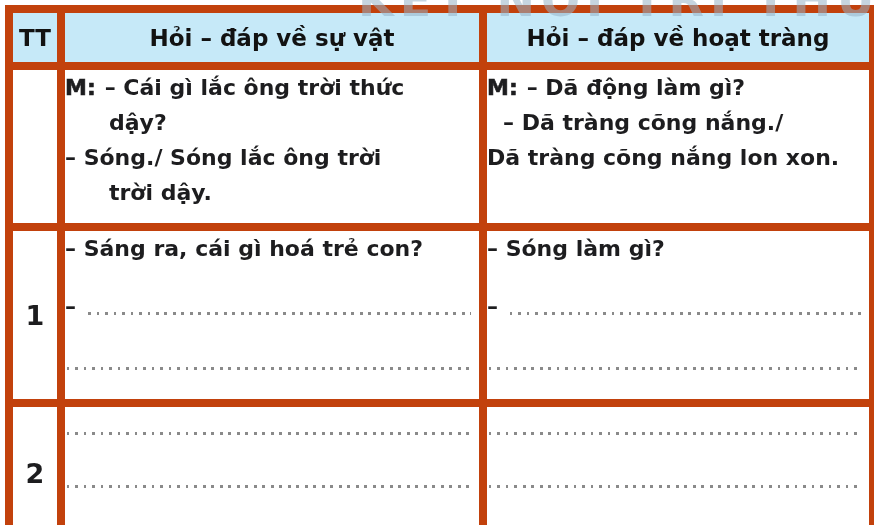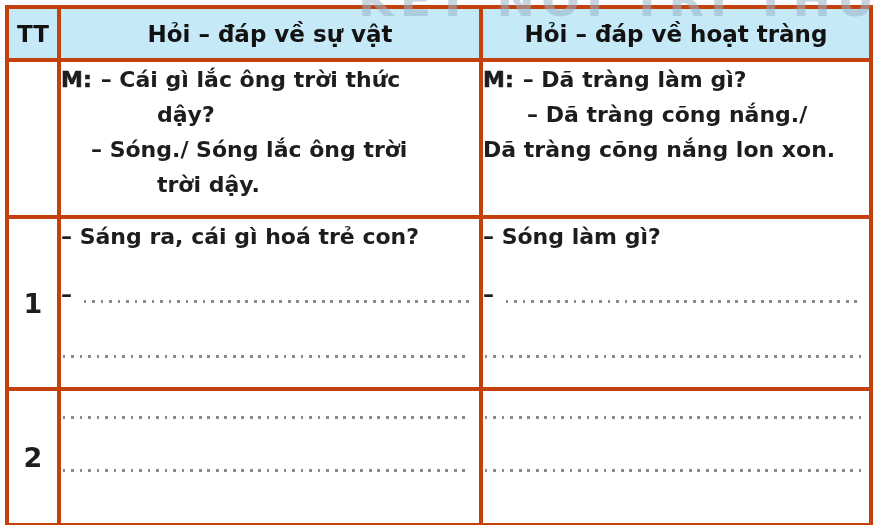--- a/index.html
+++ b/index.html
@@ -14,21 +14,21 @@
     position:absolute; inset:0; z-index:5; pointer-events:none;
     font-weight:bold; color:rgba(151,178,199,0.55);
   }
   .wm-line1 { position:absolute; left:358px; top:-27px; font-size:46px; letter-spacing:6px; white-space:nowrap; }
   .wm-line2 { position:absolute; left:248px; top:40px;  font-size:46px; letter-spacing:6px; white-space:nowrap; }
 
   table.qa {
     position:absolute; left:5px; top:5px; width:864px;
     border-collapse:collapse; table-layout:fixed;
   }
-  .qa th, .qa td { border:4px solid #c2410c; padding:0; }
+  .qa th, .qa td { border:8px solid #c2410c; padding:0; }
   .col-tt { width:52px; } .col-sv { width:422px; } .col-hd { width:390px; }
 
   .qa thead th {
     background:#c6e9f8; height:49px;
     font-size:23px; color:#121212; text-align:center; font-weight:bold;
   }
   tr.row-example td { height:153px; }
   tr.row-1 td { height:168px; }
   tr.row-2 td { height:132px; }
 
@@ -39,23 +39,23 @@
   }
 
   .z { position:relative; z-index:10; }
 
   .line {
     position:relative; z-index:10;
     font-weight:bold; font-size:22px; line-height:35px;
     color:#1d1d1f; white-space:nowrap;
   }
   .m-label { margin-right:9px; -webkit-text-stroke:0.6px #1d1d1f; }
-  .indent-deep  { padding-left:96px; }
-  .indent-dash  { padding-left:30px; }
-  .indent-dash2 { padding-left:44px; }
+  .indent-deep  { padding-left:44px; }
+  .indent-dash  { }
+  .indent-dash2 { padding-left:16px; }
 
   .answer-line {
     position:relative; z-index:10;
     display:flex; align-items:flex-end; height:35px;
   }
   .answer-line .dash {
     font-weight:bold; font-size:22px; line-height:35px; color:#1d1d1f;
   }
   .dots {
     flex:1; height:3px; margin:0 8px 9px 12px;
@@ -97,21 +97,21 @@
         <td class="content-cell">
           <div class="line">
             <span class="m-label">M:</span><span>– Cái gì lắc ông trời thức</span>
           </div>
           <div class="line indent-deep">dậy?</div>
           <div class="line indent-dash">– Sóng./ Sóng lắc ông trời</div>
           <div class="line indent-deep">trời dậy.</div>
         </td>
         <td class="content-cell">
           <div class="line">
-            <span class="m-label">M:</span><span>– Dã tràng làm gì?</span>
+            <span class="m-label">M:</span><span>– Dã động làm gì?</span>
           </div>
           <div class="line indent-dash2">– Dã tràng cõng nắng./</div>
           <div class="line">Dã tràng cõng nắng lon xon.</div>
         </td>
       </tr>
 
       <tr class="row-1">
         <td class="tt-cell"><span class="z">1</span></td>
         <td class="content-cell">
           <div class="line">– Sáng ra, cái gì hoá trẻ con?</div>

